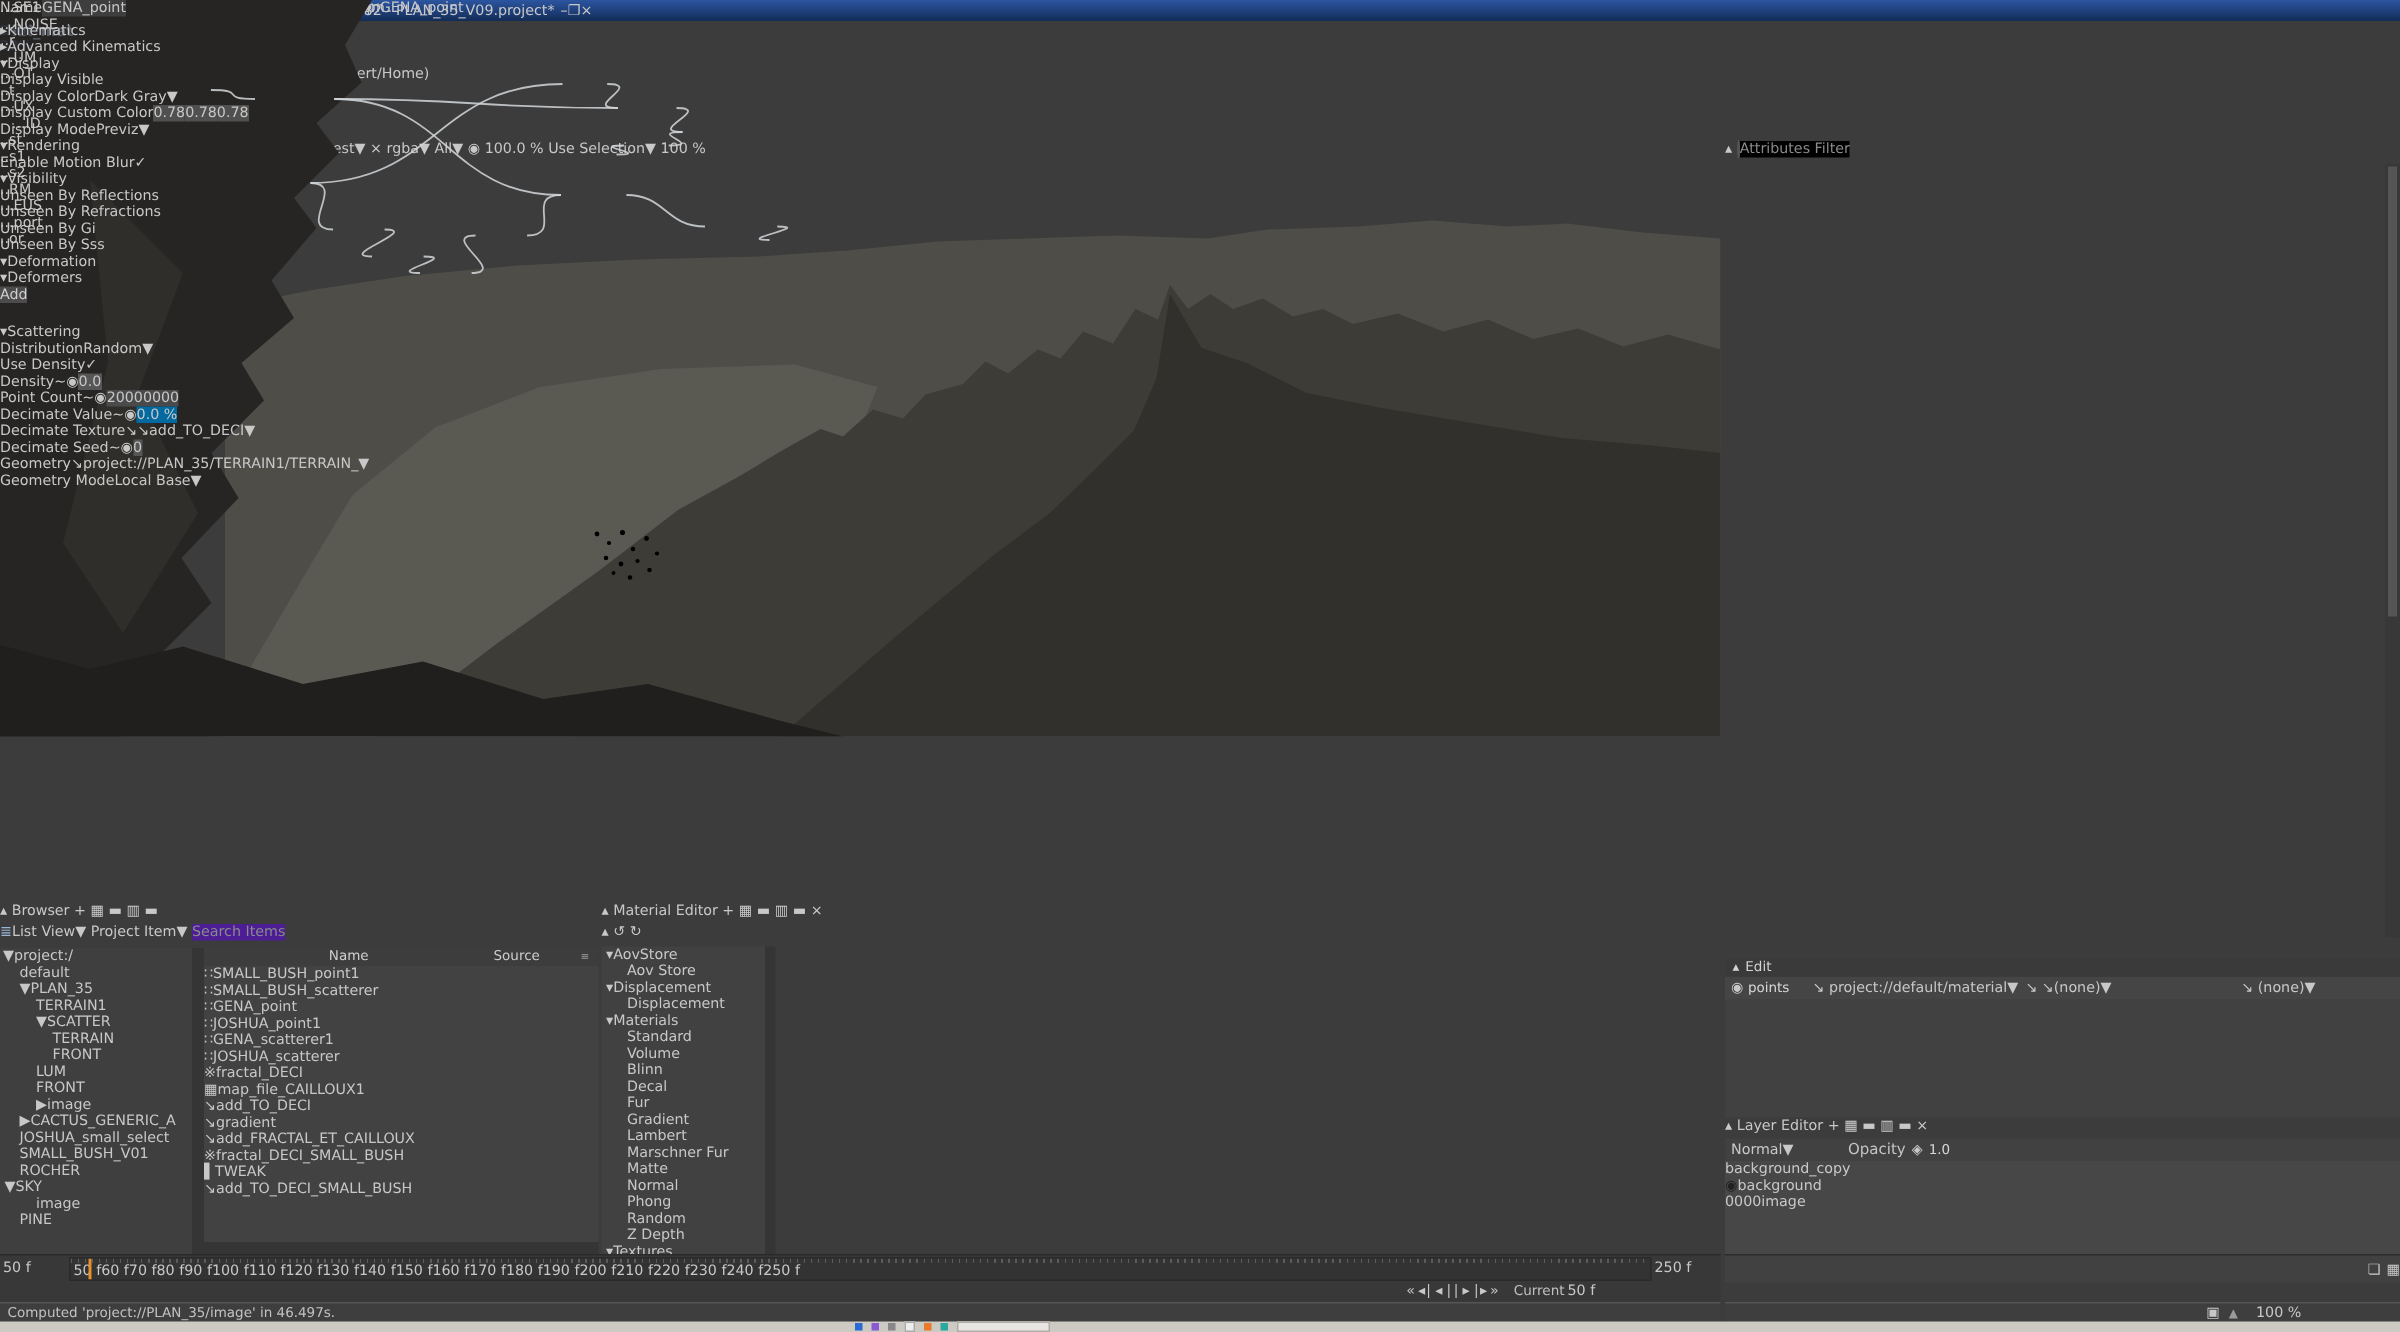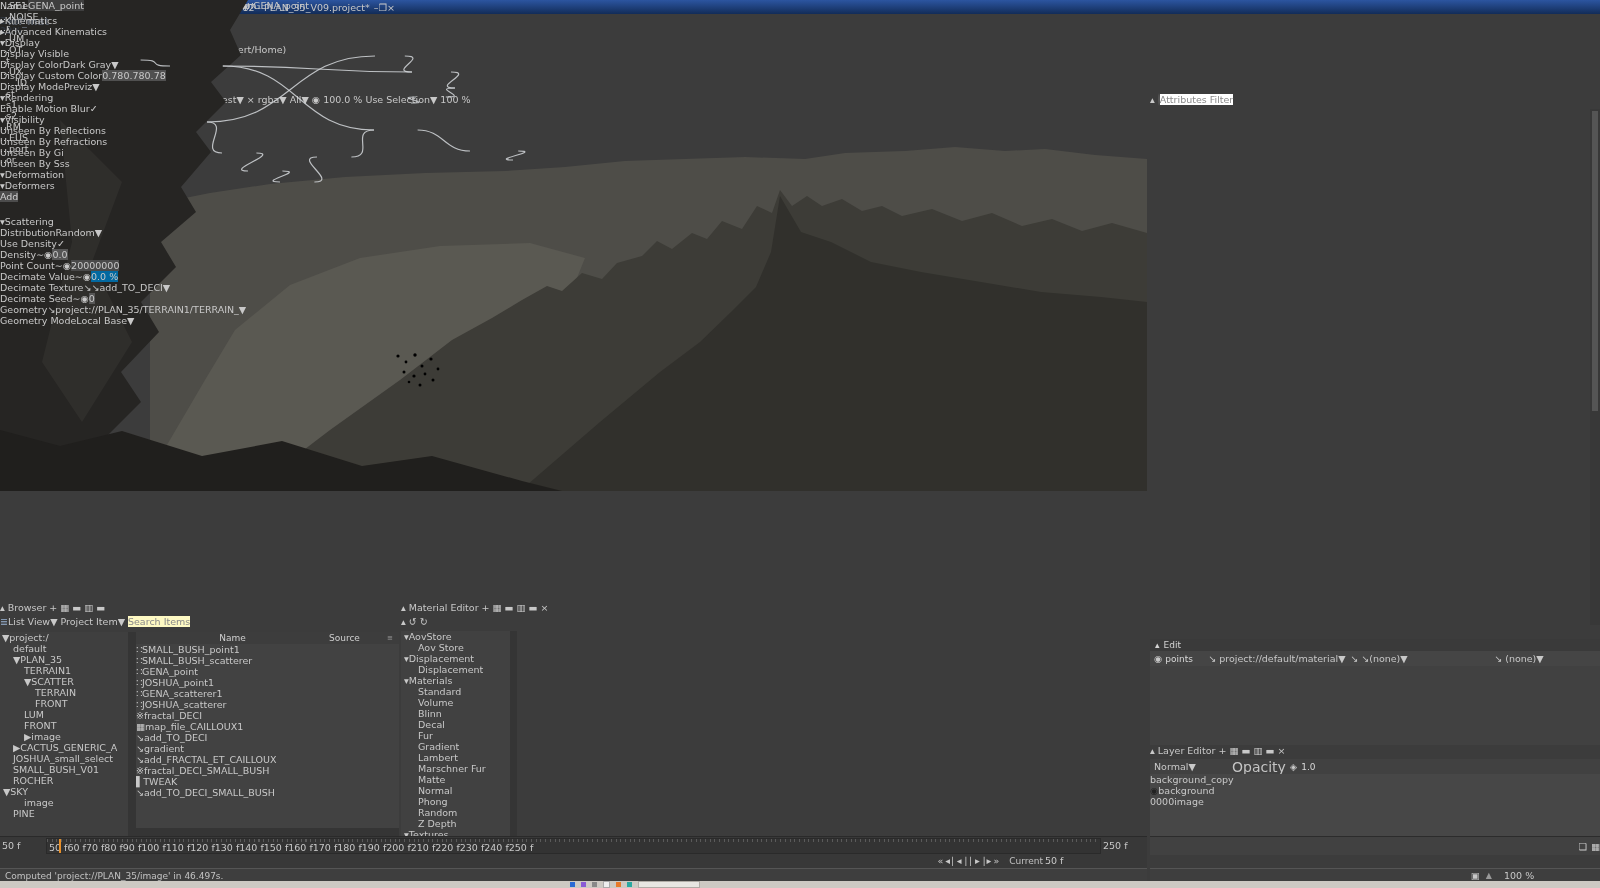--- a/index.html
+++ b/index.html
@@ -226,21 +226,21 @@
     <span class="lockico"></span>
     <span class="ptab">Browser</span>
     <span class="ptabadd">+</span>
     <span class="wicons">▦ ▬ ▥ ▬</span>
   </div>
   <div class="abs ptool" style="left:0;top:616px;width:399px;height:16px;">
     <span style="width:140px;"></span>
     <span class="mini m-chk"></span>
     <span class="dropdown" style="width:64px;"><span style="color:#9ab4d4;">≣</span><span>List View</span><span class="arr">▼</span></span>
     <span class="dropdown" style="width:104px;text-align:right;"><span class="mini m-imb" style="width:9px;height:9px;border:none;"></span><span>Project Item</span><span class="arr">▼</span></span>
-    <span class="tinput" style="flex:1;margin-right:3px;background:#fef9c3;color:#8a8a8a;gap:4px;"><span class="magico"></span><span>Search Items</span></span>
+    <span class="tinput" style="flex:1;margin-right:3px;background:#4c1d95;color:#8a8a8a;gap:4px;"><span class="magico"></span><span>Search Items</span></span>
   </div>
   <div class="abs" id="brtree" style="left:0;top:632px;width:128px;height:204px;background:#3f3f3f;overflow:hidden;">
       <div class="treerow" style="padding-left: 2px;"><span class="tw">▼</span><span class="folder"></span><span>project:/</span></div>
       <div class="treerow" style="padding-left: 13px;"><span class="tw"></span><span class="folder dim"></span><span>default</span></div>
       <div class="treerow" style="padding-left: 13px;"><span class="tw">▼</span><span class="folder"></span><span>PLAN_35</span></div>
       <div class="treerow" style="padding-left: 24px;"><span class="tw"></span><span class="folder"></span><span>TERRAIN1</span></div>
       <div class="treerow" style="padding-left: 24px;"><span class="tw">▼</span><span class="folder"></span><span>SCATTER</span></div>
       <div class="treerow sel" style="padding-left: 35px;"><span class="tw"></span><span class="folder"></span><span>TERRAIN</span></div>
       <div class="treerow" style="padding-left: 35px;"><span class="tw"></span><span class="folder"></span><span>FRONT</span></div>
       <div class="treerow" style="padding-left: 24px;"><span class="tw"></span><span class="folder"></span><span>LUM</span></div>
@@ -405,21 +405,21 @@
           <span class="pbtn">»</span>
         </span>
       <span style="margin-left:8px;color:#c0c0c0;font-size:9px;">Current</span>
       <span class="tinput" style="width:42px;">50 f</span>
     </div>
   </div>
 
   <div class="abs ptool" style="left:1150px;top:94px;width:450px;height:15px;">
     <span class="collapser">▴</span>
     <span style="width:10px;height:10px;border-radius:50%;background:#2e2e2e;border:1px solid #555;"></span>
-    <span class="tinput" style="flex:1;margin-right:3px;background:#ffffff;color:#8a8a8a;gap:4px;margin-top:36px;"><span class="magico"></span><span>Attributes Filter</span></span>
+    <span class="tinput" style="flex:1;margin-right:3px;background:#000000;color:#8a8a8a;gap:4px;margin-top:36px;"><span class="magico"></span><span>Attributes Filter</span></span>
   </div>
   <div class="abs" id="attrrows">
       <div class="arow" style="height: 15px;"><span class="blt"></span><span class="lbl">Name</span><span class="lead"></span><span class="ctrl"><span class="tinput" style="width: 168px; background: rgb(62, 62, 62);">GENA_point</span></span></div>
       <div class="asec"><span class="collapser">▸</span><span>Kinematics</span></div>
       <div class="asec"><span class="collapser">▸</span><span>Advanced Kinematics</span></div>
       <div class="asec"><span class="collapser">▾</span><span>Display</span></div>
       <div class="arow"><span class="blt"></span><span class="lbl">Display Visible</span><span class="lead"></span><span class="ctrl"><span class="cb"></span></span></div>
       <div class="arow"><span class="blt"></span><span class="lbl">Display Color</span><span class="lead"></span><span class="ctrl"><span class="dropdown" style="flex: 1 1 0%;"><span class="swatch" style="background: rgb(58, 58, 58);"></span><span>Dark Gray</span><span class="arr">▼</span></span></span></div>
       <div class="arow disabled"><span class="blt"></span><span class="lbl">Display Custom Color</span><span class="lead"></span><span class="ctrl"><span class="swatch" style="background: rgb(200, 200, 200);"></span><span class="tinput" style="flex: 1 1 0%; background: rgb(80, 80, 80);">0.78</span><span class="tinput" style="flex: 1 1 0%; background: rgb(80, 80, 80);">0.78</span><span class="tinput" style="flex: 1 1 0%; background: rgb(80, 80, 80);">0.78</span></span></div>
       <div class="arow"><span class="blt"></span><span class="lbl">Display Mode</span><span class="lead"></span><span class="ctrl"><span class="dropdown" style="flex: 1 1 0%;"><span>Previz</span><span class="arr">▼</span></span></span></div>
@@ -468,21 +468,21 @@
   <div class="abs phdr" style="left:1150px;top:745px;width:450px;height:14px;">
     <span class="collapser">▴</span>
     <span class="lockico"></span>
     <span class="ptab">Layer Editor</span>
     <span class="ptabadd">+</span>
     <span class="wicons">▦ ▬ ▥ ▬ ×</span>
   </div>
   <div class="abs" style="left:1150px;top:759px;width:450px;height:15px;background:#414141;border-bottom:1px solid #2c2c2c;display:flex;align-items:center;gap:4px;padding:0 10px 0 4px;">
     <span class="dropdown" style="width:70px;"><span>Normal</span><span class="arr">▼</span></span>
     <span class="flex1"></span>
-    <span style="font-size:14px;color:#c4c4c4;">Opacity</span>
+    <span style="font-size:10px;color:#c4c4c4;">Opacity</span>
     <span class="aico">◈</span>
     <span style="font-size:9px;color:#d8d8d8;">1.0</span>
   </div>
   <div class="abs" id="layerrows" style="left:1150px;top:774px;width:450px;height:62px;background:#474747;">
       <div class="layrow"><span class="cb"></span><span class="thumb th-broken"></span><span class="grpico"></span><span>background_copy</span></div>
       <div class="layrow"><span class="cb" style="color: rgb(34, 34, 34);">◉</span><span class="thumb th-photo"></span><span class="grpico"></span><span>background</span></div>
       <div class="layrow sel"><span class="cb"></span><span class="thumb th-counter">0000</span><span class="imgico2"></span><span>image</span></div>
     </div>
   <div class="abs" style="left:1150px;top:836px;width:450px;height:18px;background:#414141;border-top:1px solid #2c2c2c;display:flex;align-items:center;justify-content:flex-end;gap:4px;padding-right:8px;">
     <span class="aico">❏</span>

